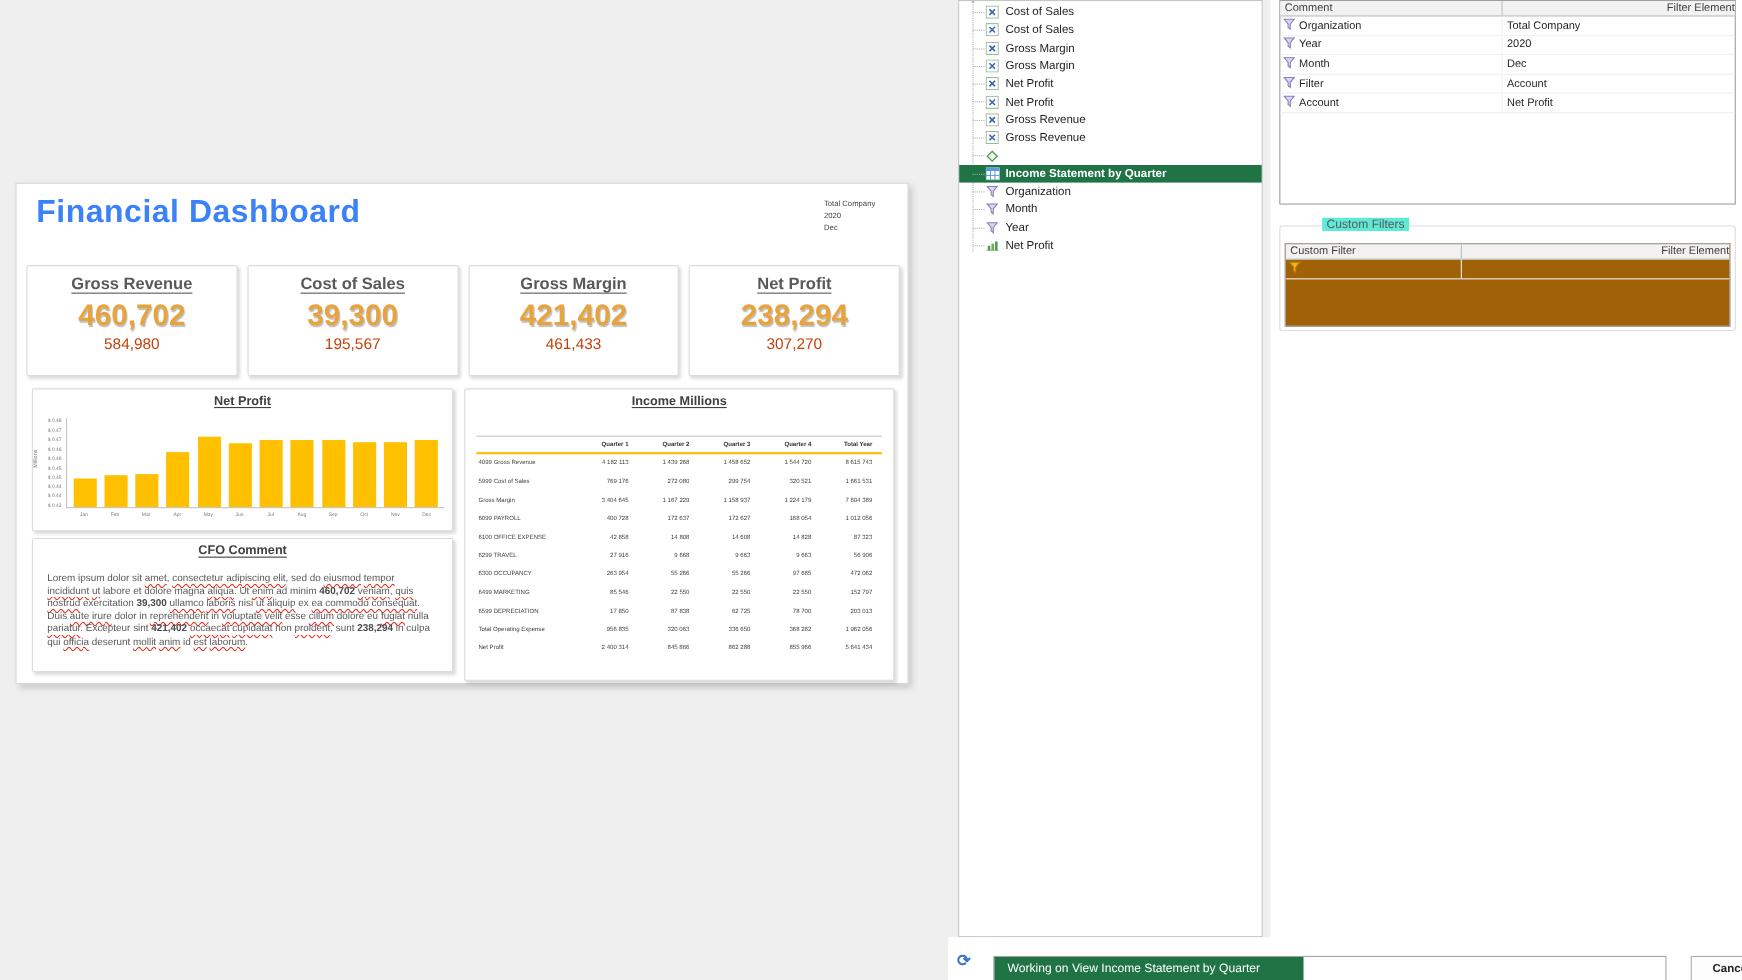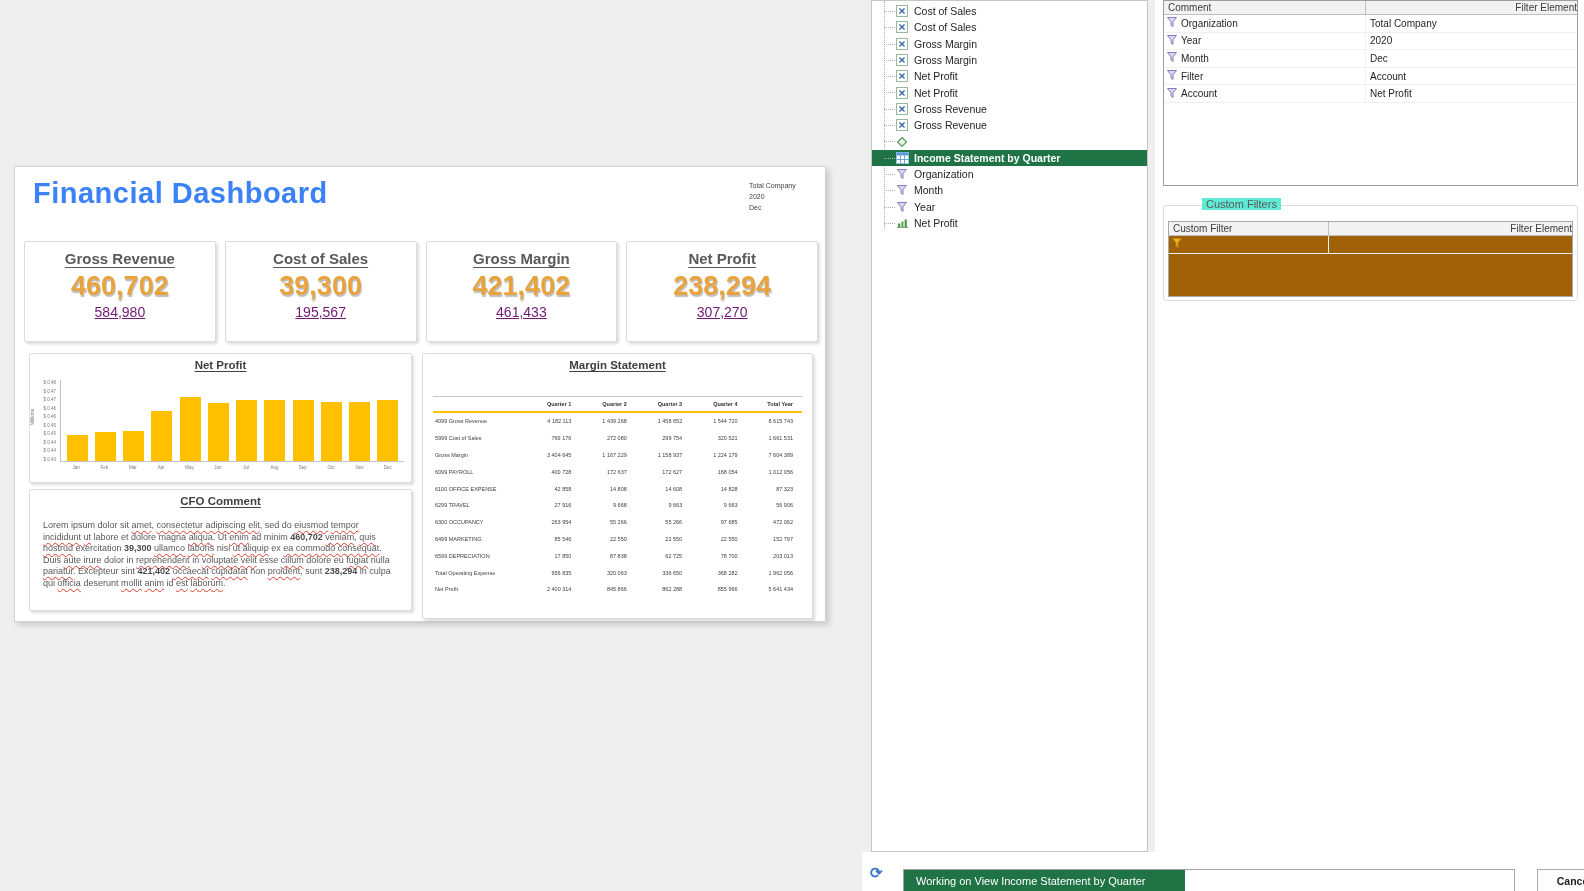--- a/index.html
+++ b/index.html
@@ -18,21 +18,21 @@
   .dash-title { position:absolute; left:18px; top:10px; font-size:29px; font-weight:bold; color:#3b82f6; letter-spacing:0.5px; }
   .dash-context { position:absolute; left:734px; top:13px; font-size:7px; color:#3f3f3f; line-height:11px; }
 
   .kpi-row { position:absolute; left:9px; top:74px; width:794px; display:flex; gap:9px; }
   .kpi-card {
     flex:1; height:101px; background:#fff; border:1px solid #dcdcdc; border-radius:2px;
     box-shadow:2px 2px 3px rgba(0,0,0,0.14); text-align:center; padding-top:8px; box-sizing:border-box;
   }
   .kpi-label { font-size:15px; font-weight:bold; color:#595959; text-decoration:underline; text-underline-offset:3px; }
   .kpi-value { font-size:27px; font-weight:bold; color:#E8A33D; margin-top:4px; text-shadow:1px 2px 1px rgba(110,110,110,0.45); }
-  .kpi-prior { font-size:14px; color:#701a75; margin-top:2px;text-decoration:underline; }
+  .kpi-prior { font-size:14px; color:#c2410c; margin-top:2px; }
 
   .panel {
     position:absolute; background:#fff; border:1px solid #dcdcdc; border-radius:2px;
     box-shadow:2px 2px 3px rgba(0,0,0,0.14); box-sizing:border-box;
   }
   .panel-title { text-align:center; margin-top:5px; font-size:11.5px; font-weight:bold; color:#404040; }
   .panel-title span { text-decoration:underline; text-underline-offset:2px; }
 
   .chart-panel  { left:14px;  top:186px; width:383px; height:130px; }
   .income-panel { left:407px; top:186px; width:391px; height:266px; }
@@ -206,21 +206,21 @@
           <span>Jul</span>
           <span>Aug</span>
           <span>Sep</span>
           <span>Oct</span>
           <span>Nov</span>
           <span>Dec</span>
         </div>
     </div>
 
     <div class="panel income-panel">
-      <div class="panel-title"><span>Margin Statement</span></div>
+      <div class="panel-title"><span>Income Millions</span></div>
       <div class="is-table" id="is-table">
           <div class="is-row is-header">
             <div class="is-cell-label"></div>
             <div class="is-cell-num">Quarter 1</div>
             <div class="is-cell-num">Quarter 2</div>
             <div class="is-cell-num">Quarter 3</div>
             <div class="is-cell-num">Quarter 4</div>
             <div class="is-cell-num">Total Year</div>
           </div>
           <div class="is-row">

